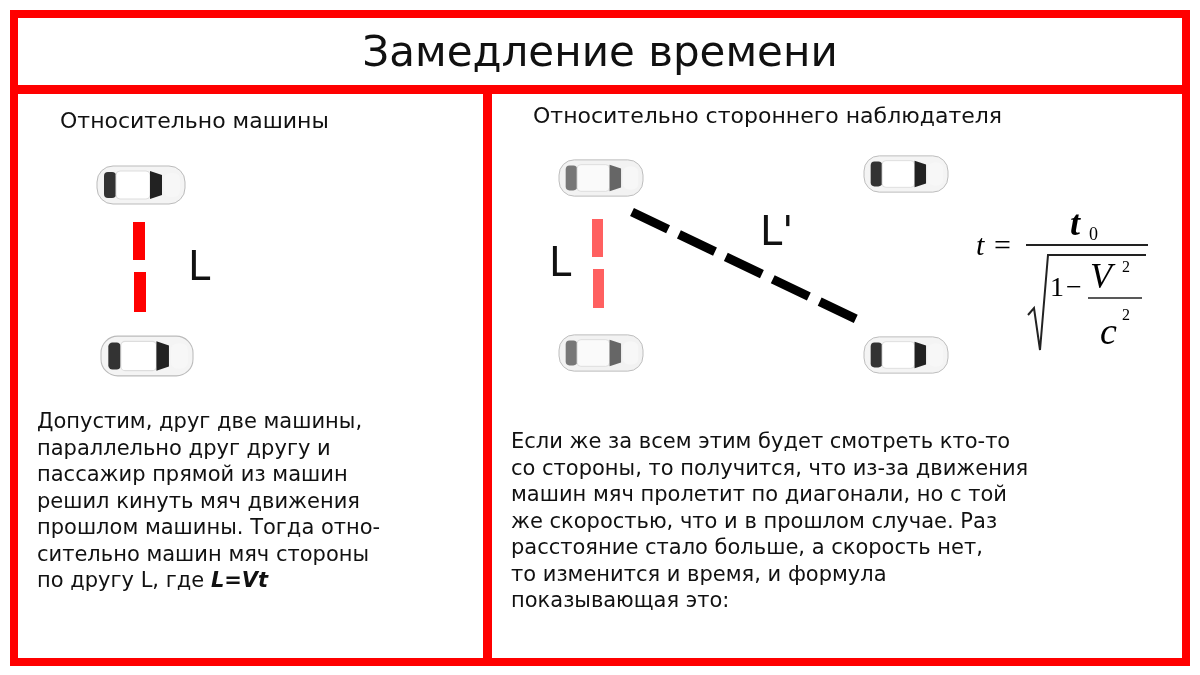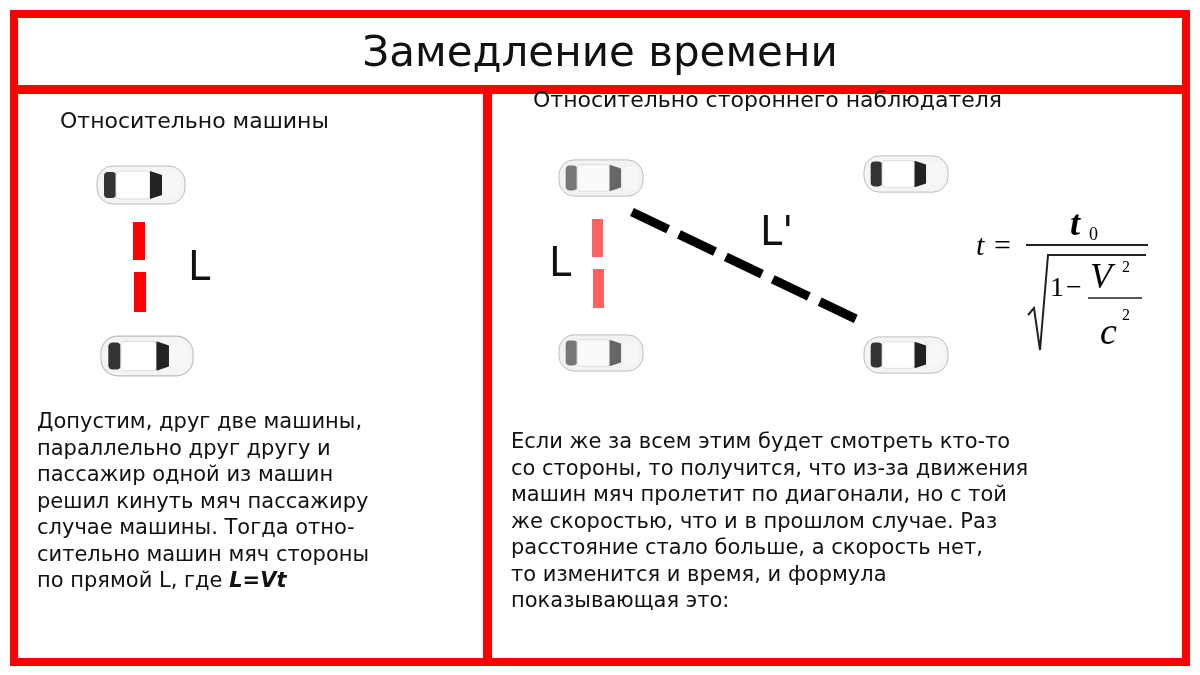--- a/index.html
+++ b/index.html
@@ -38,27 +38,27 @@
   <rect x="20" y="8" width="34" height="28" rx="4" fill="#fff" stroke="#ddd"></rect>
   <path d="M54 8 L66 12 L66 32 L54 36 Z" fill="#222"></path>
   <rect x="68" y="10" width="16" height="24" rx="6" fill="#f7f7f7"></rect>
 </svg>
 <div style="position:absolute;left:133px;top:222px;width:12px;height:38px;background:#ff0000;"></div>
 <div style="position:absolute;left:134px;top:272px;width:12px;height:40px;background:#ff0000;"></div>
 <div class="lbl" style="left:188px;top:243px;">L</div>
 
 <div class="body-text" style="left:37px;top:408px;"><span>Допустим, друг две машины,</span>
 <span>параллельно друг другу и</span>
-<span>пассажир одной из машин</span>
-<span>решил кинуть мяч пассажиру</span>
-<span>случае машины. Тогда отно-</span>
+<span>пассажир прямой из машин</span>
+<span>решил кинуть мяч движения</span>
+<span>прошлом машины. Тогда отно-</span>
 <span>сительно машин мяч стороны</span>
-<span>по прямой L, где </span><b><i>L=Vt</i></b></div>
+<span>по другу L, где </span><b><i>L=Vt</i></b></div>
 
-<div class="sub" style="left:533px;top:87px;">Относительно стороннего наблюдателя</div>
+<div class="sub" style="left:533px;top:103px;">Относительно стороннего наблюдателя</div>
 
 <svg class="car" style="left:556px;top:157px;" width="90" height="42" viewBox="0 0 90 44">
   <rect x="1" y="3" width="88" height="38" rx="16" fill="#f2f2f2" stroke="#bbb"></rect>
   <rect x="8" y="9" width="12" height="26" rx="4" fill="#777"></rect>
   <rect x="20" y="8" width="34" height="28" rx="4" fill="#fafafa" stroke="#ddd"></rect>
   <path d="M54 8 L66 12 L66 32 L54 36 Z" fill="#666"></path>
   <rect x="68" y="10" width="16" height="24" rx="6" fill="#f7f7f7"></rect>
 </svg>
 <svg class="car" style="left:556px;top:332px;" width="90" height="42" viewBox="0 0 90 44">
   <rect x="1" y="3" width="88" height="38" rx="16" fill="#f2f2f2" stroke="#bbb"></rect>

